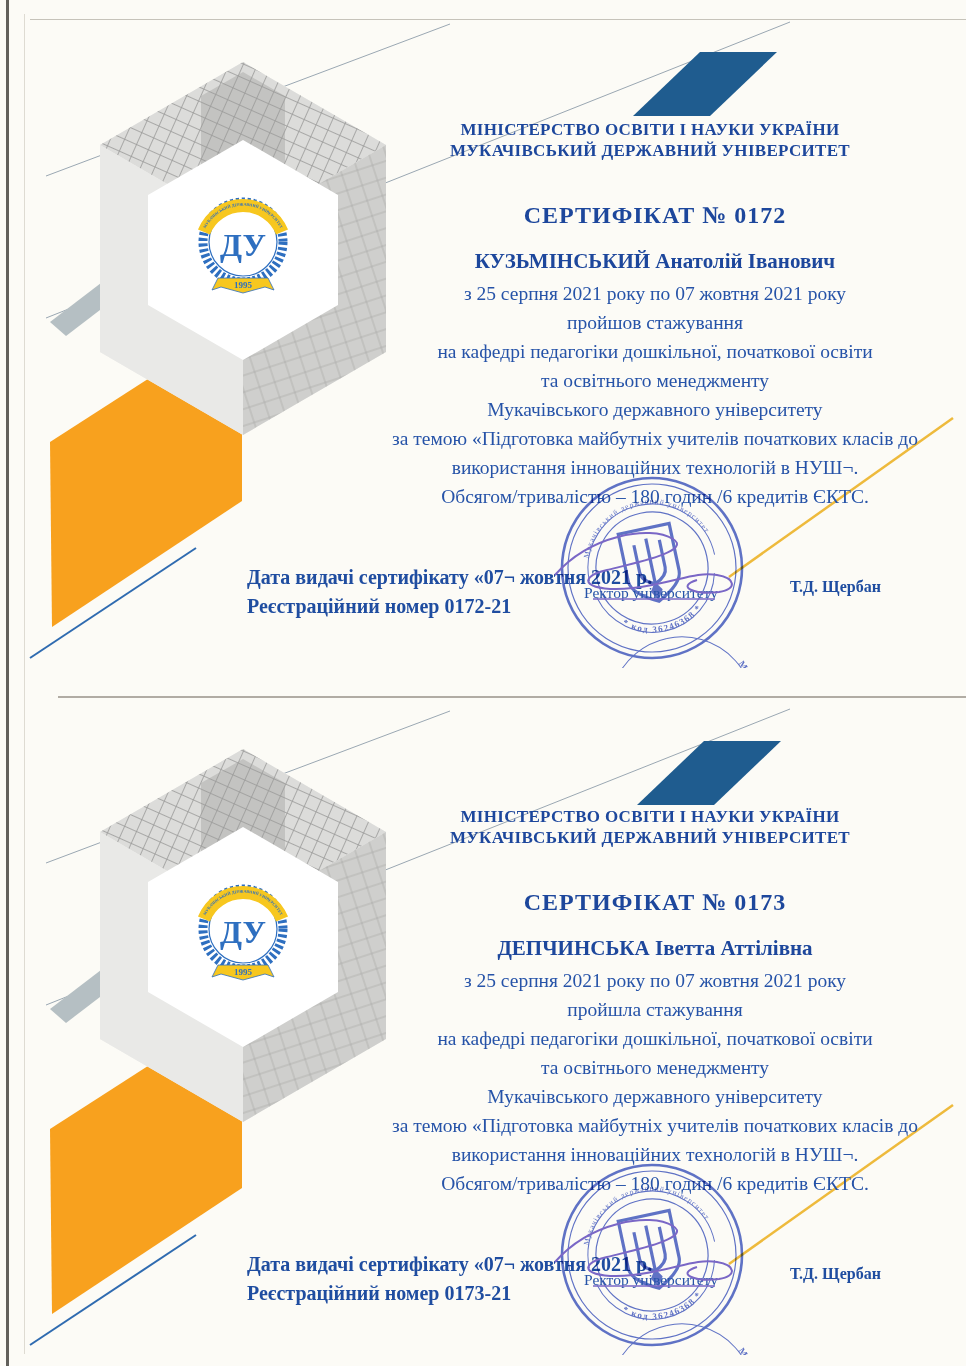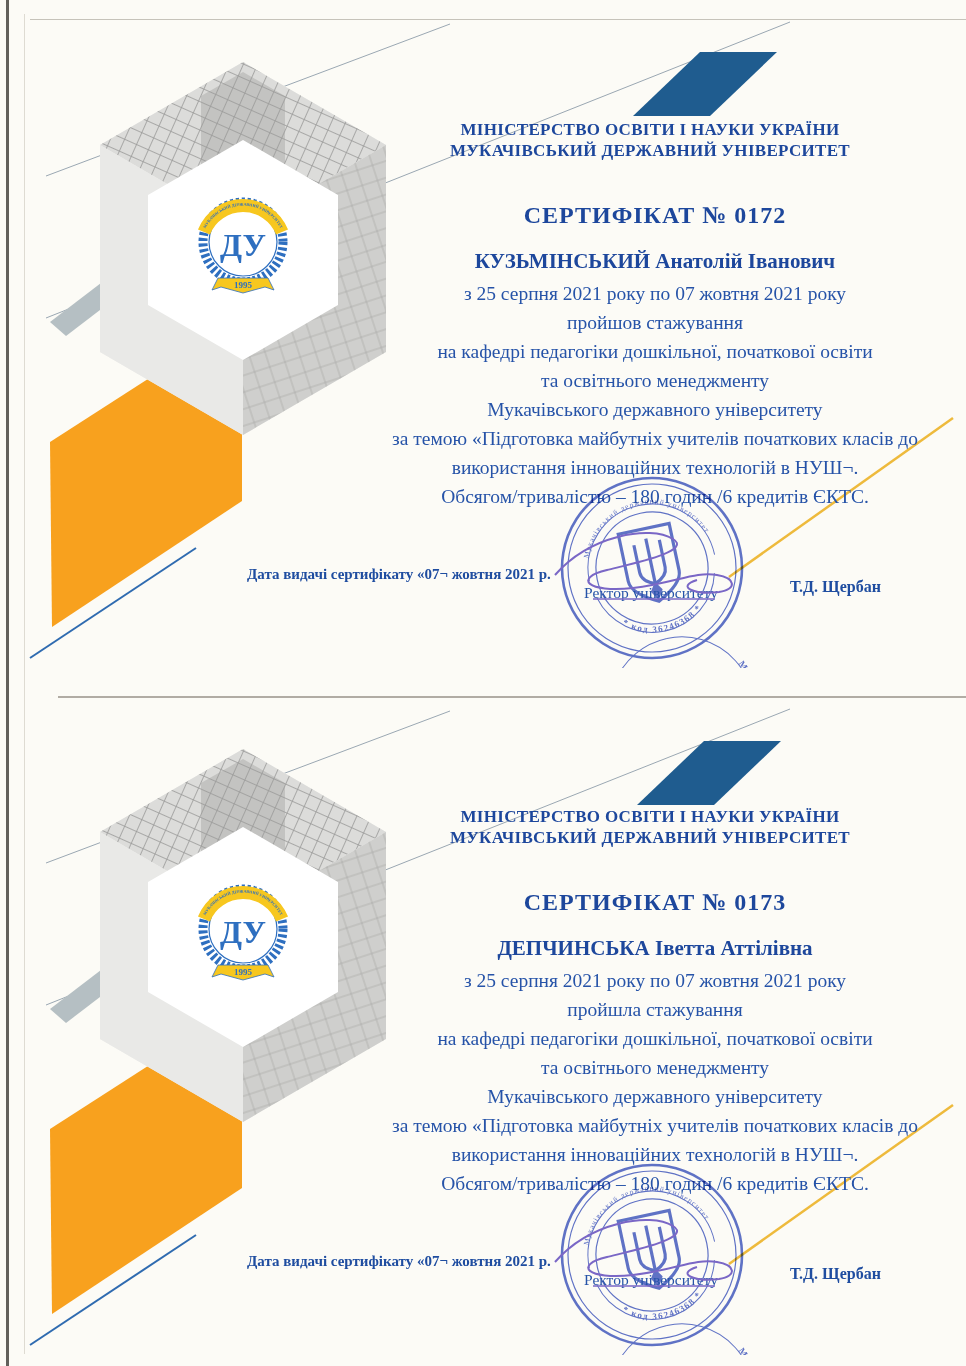--- a/index.html
+++ b/index.html
@@ -16,21 +16,21 @@
   .ministry,.university{left:415px;top:0;width:470px;text-align:center;font-weight:bold;
       font-size:17px;color:#1d479c;letter-spacing:.3px;}
   .ministry{top:102px;}
   .university{top:123px;}
   .cert-title{left:335px;top:184px;width:640px;text-align:center;font-weight:bold;
       font-size:24px;color:#1d479c;letter-spacing:1px;}
   .recipient{left:335px;top:231px;width:640px;text-align:center;font-weight:bold;
       font-size:21px;color:#1d479c;}
   .body-text{left:335px;top:261px;width:640px;text-align:center;font-size:19.5px;
       line-height:29px;color:#2653a8;}
-  .issue-date,.registration{left:247px;width:420px;font-weight:bold;font-size:15px;color:#1f4da0;}
+  .issue-date,.registration{left:247px;width:420px;font-weight:bold;font-size:20px;color:#1f4da0;}
   .issue-date{top:548px;}
   .registration{top:577px;}
   .signer-title{left:584px;top:566px;width:200px;font-size:15.5px;color:#2653a8;z-index:6;}
   .signer-name{left:790px;top:560px;width:130px;font-size:16px;font-weight:600;color:#1f4da0;z-index:6;}
   .stampsvg{left:552px;top:450px;z-index:5;mix-blend-mode:multiply;}
   .sigsvg{left:545px;top:505px;z-index:7;}
   .hexart{left:95px;top:44px;}
   .decor{left:0;top:0;}
   .txt{position:absolute;}
 </style>
@@ -94,20 +94,21 @@
       <div>з 25 серпня 2021 року по 07 жовтня 2021 року</div>
       <div>пройшов стажування</div>
       <div>на кафедрі педагогіки дошкільної, початкової освіти</div>
       <div>та освітнього менеджменту</div>
       <div>Мукачівського  державного університету</div>
       <div>за темою «Підготовка майбутніх учителів початкових класів до</div>
       <div>використання інноваційних технологій в НУШ¬.</div>
       <div>Обсягом/тривалістю – 180 годин /6 кредитів ЄКТС.</div>
     </div>
     <div class="txt issue-date">Дата видачі сертифікату «07¬ жовтня 2021 р.</div>
+    <div class="txt registration">Реєстраційний номер 0172-21</div>
     <div class="txt signer-title">Ректор  університету</div>
     <div class="txt signer-name">Т.Д. Щербан</div>
 
     <svg class="stampsvg" width="200" height="200" viewBox="0 0 200 200">
       <g transform="rotate(-12 100 100)" stroke="#4b61c6" fill="none" opacity="0.88">
         <circle cx="100" cy="100" r="90" stroke-width="2.6"></circle>
         <circle cx="100" cy="100" r="84" stroke-width="1.2"></circle>
         <circle cx="100" cy="100" r="56" stroke-width="1.2"></circle>
         <path id="st1-outer" d="M 100,172 A 72,72 0 1 1 99.9,172"></path>
         <text font-size="9.5" letter-spacing="2.5" fill="#4b61c6" stroke="none" font-weight="bold">
@@ -188,20 +189,21 @@
       <div>з 25 серпня 2021 року по 07 жовтня 2021 року</div>
       <div>пройшла стажування</div>
       <div>на кафедрі педагогіки дошкільної, початкової освіти</div>
       <div>та освітнього менеджменту</div>
       <div>Мукачівського  державного університету</div>
       <div>за темою «Підготовка майбутніх учителів початкових класів до</div>
       <div>використання інноваційних технологій в НУШ¬.</div>
       <div>Обсягом/тривалістю – 180 годин /6 кредитів ЄКТС.</div>
     </div>
     <div class="txt issue-date">Дата видачі сертифікату «07¬ жовтня 2021 р.</div>
+    <div class="txt registration">Реєстраційний номер 0173-21</div>
     <div class="txt signer-title">Ректор  університету</div>
     <div class="txt signer-name">Т.Д. Щербан</div>
 
     <svg class="stampsvg" width="200" height="200" viewBox="0 0 200 200">
       <g transform="rotate(-12 100 100)" stroke="#4b61c6" fill="none" opacity="0.88">
         <circle cx="100" cy="100" r="90" stroke-width="2.6"></circle>
         <circle cx="100" cy="100" r="84" stroke-width="1.2"></circle>
         <circle cx="100" cy="100" r="56" stroke-width="1.2"></circle>
         <path id="st2-outer" d="M 100,172 A 72,72 0 1 1 99.9,172"></path>
         <text font-size="9.5" letter-spacing="2.5" fill="#4b61c6" stroke="none" font-weight="bold">

